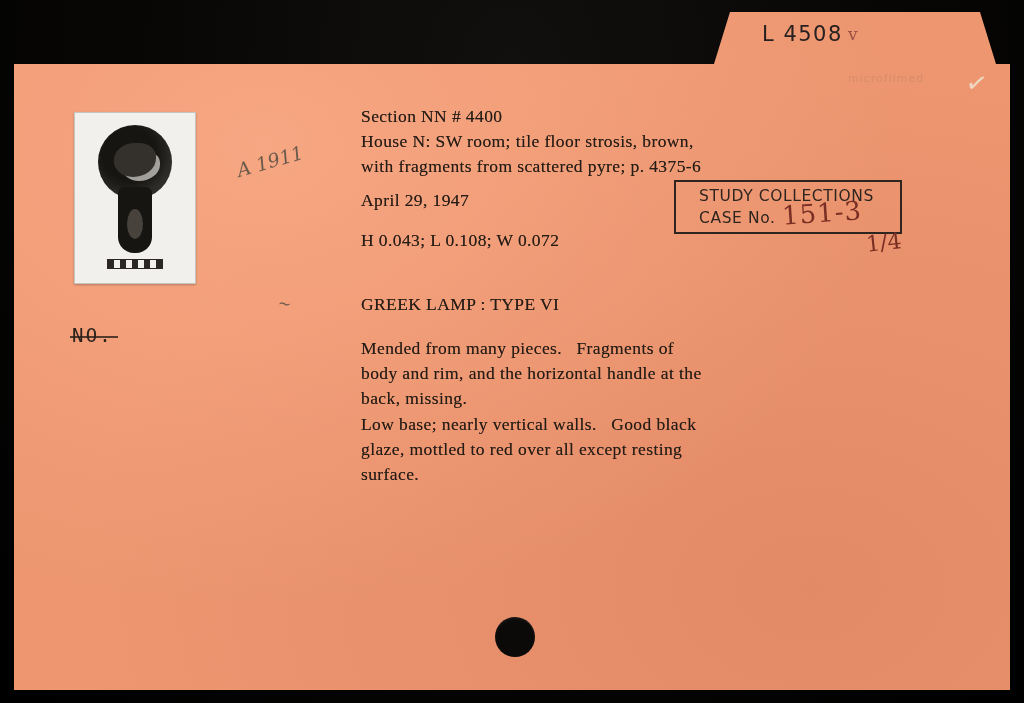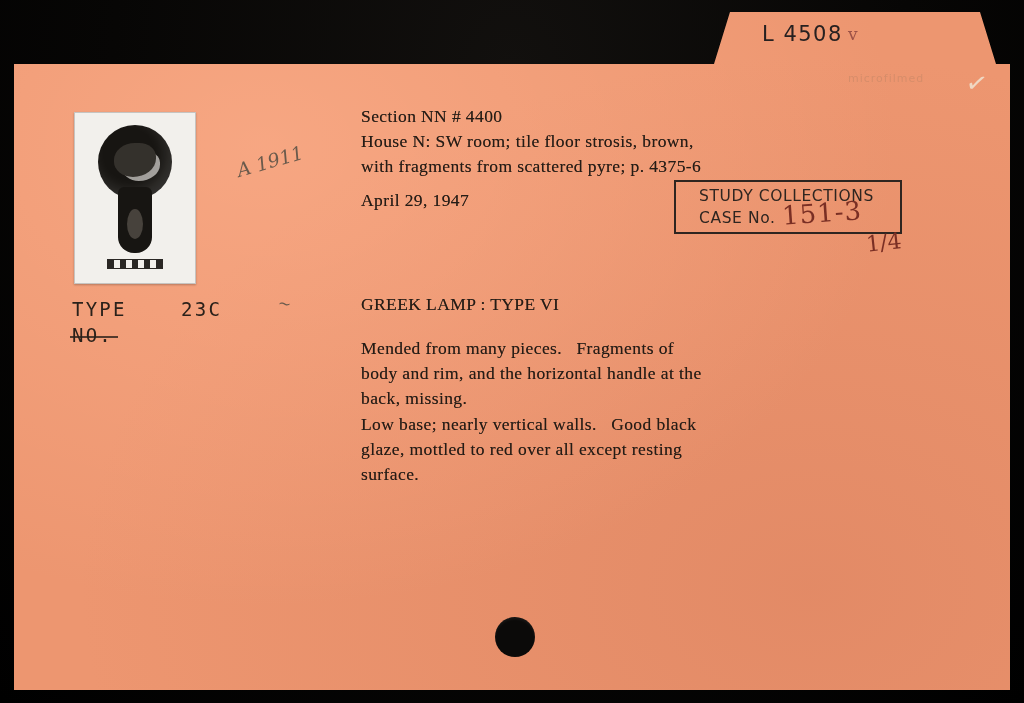--- a/index.html
+++ b/index.html
@@ -326,32 +326,32 @@
   <div class="tab-check">v</div>
   <div class="microfilmed">microfilmed</div>
   <div class="microfilmed-check">✓</div>
 
   <div class="typed block-main"><span>Section NN # 4400</span>
 <span>House N: SW room; tile floor strosis, brown,</span>
 <span>with fragments from scattered pyre; p. 4375-6</span></div>
 
   <div class="typed block-date">April 29, 1947</div>
 
+  <div class="typed block-dims">H 0.043; L 0.108; W 0.072</div>
 
   <div class="typed block-mended"><span>Mended from many pieces.   Fragments of</span>
 <span>body and rim, and the horizontal handle at the</span>
 <span>back, missing.</span></div>
 
   <div class="typed block-greek">GREEK LAMP : TYPE VI</div>
 
   <div class="typed block-low"><span>Low base; nearly vertical walls.   Good black</span>
 <span>glaze, mottled to red over all except resting</span>
 <span>surface.</span></div>
 
-  <div class="type-label">TYPE    23C</div>
   <div class="type-no">NO.</div>
 
   <div class="hand hand-a1911">A 1911</div>
   <div class="hand hand-tick">~</div>
 
   <div class="stamp">
     <div class="line1">STUDY COLLECTIONS</div>
     <div class="line2">CASE No.</div>
   </div>
   <div class="stamp-case-no">151-3</div>

